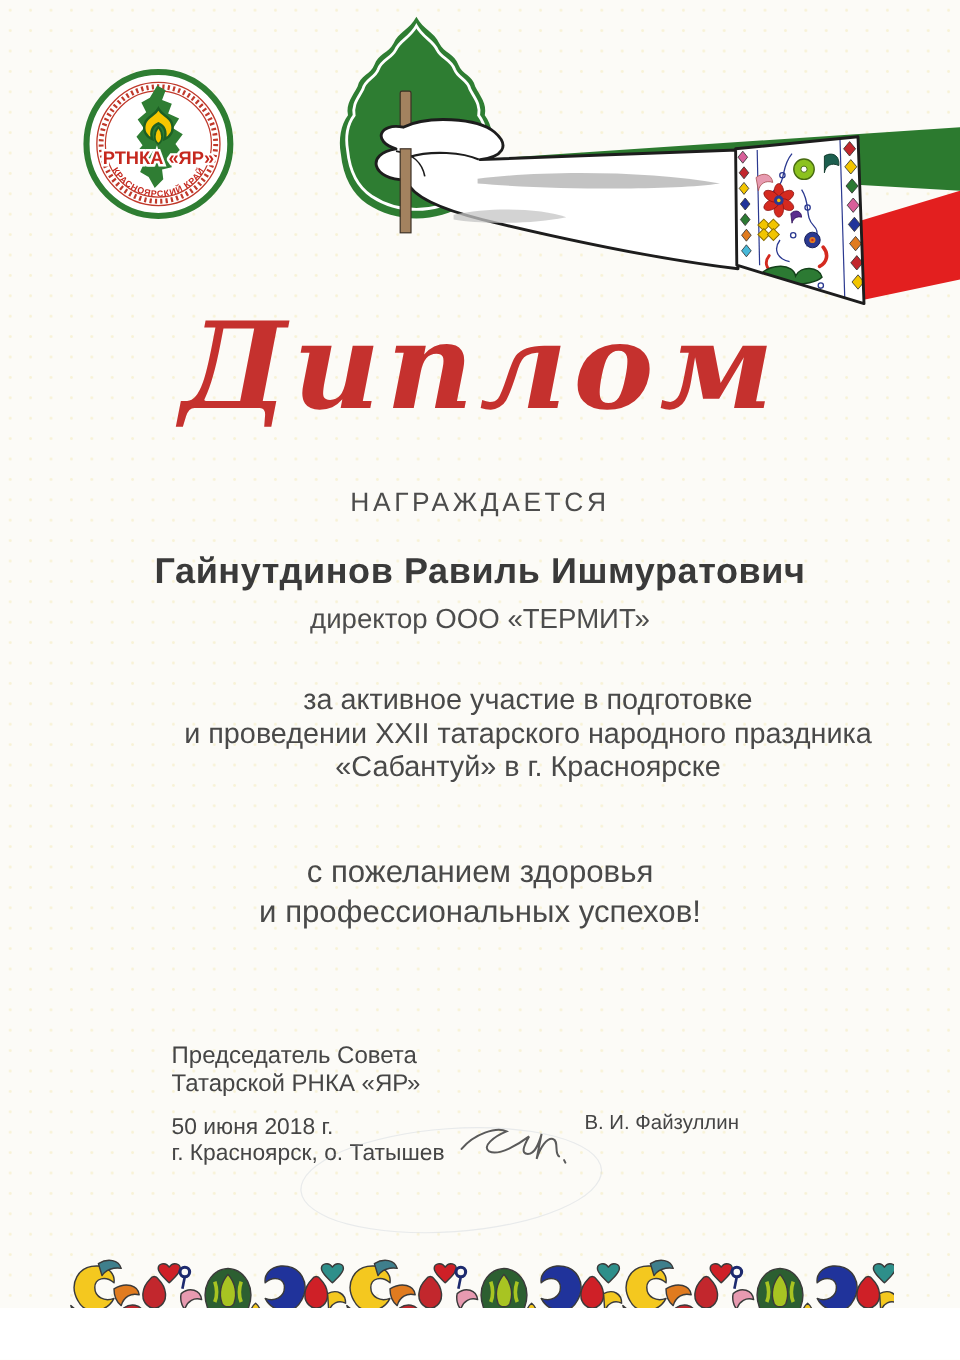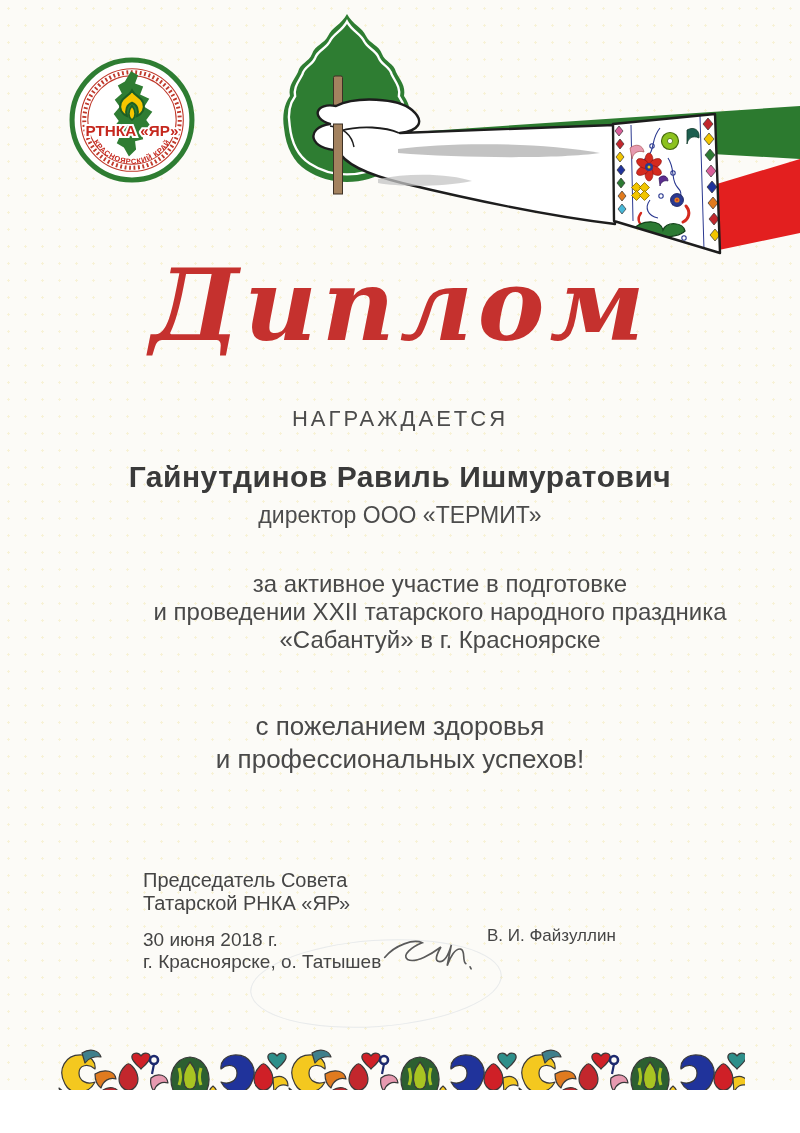--- a/index.html
+++ b/index.html
@@ -189,22 +189,22 @@
 
   <div class="abs centered wishes">
     <div>с пожеланием здоровья</div>
     <div>и профессиональных успехов!</div>
   </div>
 
   <div class="abs sig-block">
     <div>Председатель Совета</div>
     <div>Татарской РНКА «ЯР»</div>
     <div class="sig-date">
-      <div>30 июня 2018 г.</div>
-      <div>г. Красноярске, о. Татышев</div>
+      <div>50 июня 2018 г.</div>
+      <div>г. Красноярск, о. Татышев</div>
     </div>
   </div>
 
   <div class="abs watermark"></div>
 
   <svg class="abs" style="left:378px;top:922px;" width="105" height="50" viewBox="0 0 100 48">
     <path d="M6,34 C16,22 34,16 42,20 C32,24 22,32 28,36 C36,40 52,30 60,24
              C56,31 53,38 59,38 C65,38 68,29 70,22 L66,42 C69,33 74,25 79,26
              C84,27 80,38 84,40 M88,43 L89,45" fill="none" stroke="#5a5a5a" stroke-width="1.6" stroke-linecap="round"></path>
   </svg>

